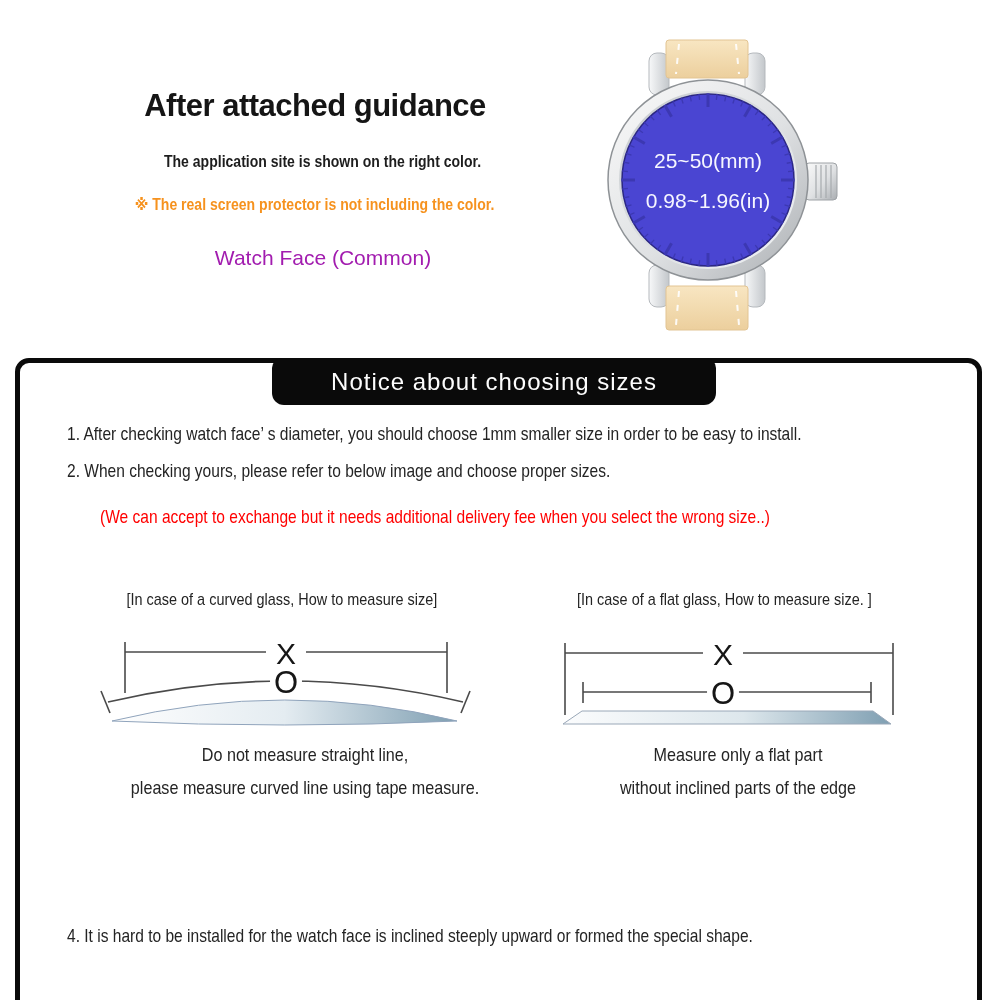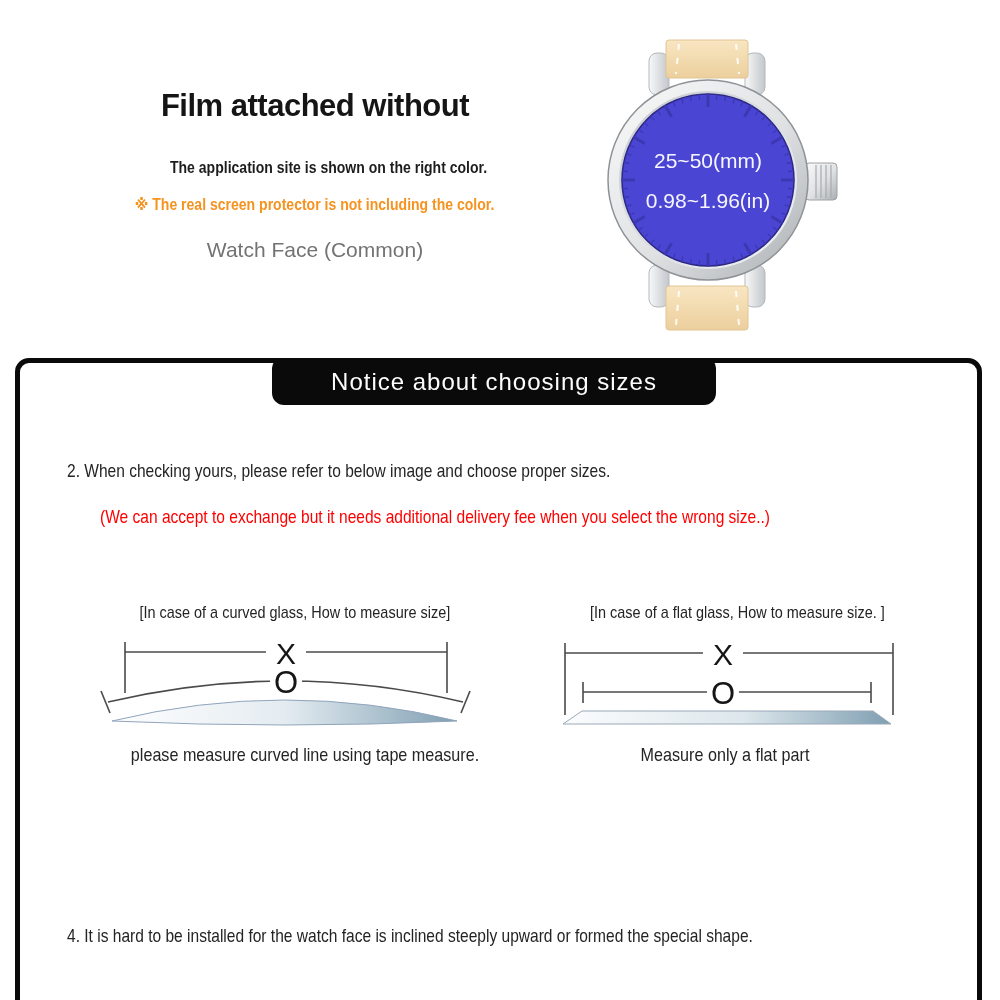--- a/index.html
+++ b/index.html
@@ -2,55 +2,55 @@
 <html><head>
 <meta charset="utf-8">
 <style>
   html,body{margin:0;padding:0;background:#ffffff;}
   .page{position:relative;width:1000px;height:1000px;background:#ffffff;overflow:hidden;
         font-family:"Liberation Sans",sans-serif;color:#2a2a2a;}
   
   .intro{position:absolute;left:60px;top:0;width:510px;text-align:center;}
   .intro-title{position:absolute;left:0;top:88px;width:510px;margin:0;
                font-size:31px;font-weight:bold;letter-spacing:-0.5px;color:#151515;}
-  .intro-sub{position:absolute;left:0;top:144px;width:510px;margin:14px;
+  .intro-sub{position:absolute;left:0;top:144px;width:510px;margin:8px;
              font-size:16.5px;font-weight:bold;color:#1d1d1d;}
   .intro-warn{position:absolute;left:0;top:195px;width:510px;margin:0;
               font-size:16.5px;font-weight:bold;color:#f6921e;}
   .warn-mark{font-family:"DejaVu Sans","Liberation Sans",sans-serif;}
-  .watch-label{position:absolute;left:0;top:238px;width:510px;margin:0;
-               font-size:21px;font-weight:normal;color:#737373;}
+  .watch-label{position:absolute;left:0;top:238px;width:510px;margin:8px;
+               font-size:21px;font-weight:normal;color:#a21caf;}
   .cx{display:inline-block;transform:scaleX(0.85);white-space:nowrap;}
   .cx-l{display:inline-block;transform:scaleX(0.84);transform-origin:0 50%;white-space:nowrap;}
   
   .watch-svg{position:absolute;left:595px;top:28px;}
   
   .notice-box{position:absolute;left:15px;top:358px;width:967px;height:696px;
               box-sizing:border-box;border:5px solid #0a0a0a;border-radius:14px;background:#fff;}
   .notice-header{position:absolute;left:252px;top:-5px;width:444px;height:47px;
                  background:#0a0a0a;border-radius:10px 10px 12px 12px;
                  display:flex;align-items:center;justify-content:center;z-index:2;
                  color:#fdfdfd;font-size:24px;letter-spacing:1px;}
   .n-item{position:absolute;left:47px;margin:0;font-size:18.5px;color:#242424;white-space:nowrap;}
   .n-red{position:absolute;left:68px;margin:12px;font-size:18.5px;color:#ff0000;white-space:nowrap;}
-  .d-label{position:absolute;top:223px;width:440px;margin:17px;text-align:center;
+  .d-label{position:absolute;top:223px;width:440px;margin:4px;text-align:center;
            font-size:17px;color:#242424;}
   .d-caption{position:absolute;top:375px;width:440px;margin:0;text-align:center;
              font-size:19px;line-height:33px;color:#242424;}
   .d-caption span{display:block;}
   .diagram{position:absolute;}
   svg text{font-family:"Liberation Sans",sans-serif;}
 </style>
 </head>
 <body>
 
 <div class="page">
 
   <section class="intro">
-    <h1 class="intro-title">Film attached without</h1>
+    <h1 class="intro-title">After attached guidance</h1>
     <p class="intro-sub">
       <span class="cx">The application site is shown on the right color.</span>
     </p>
     <p class="intro-warn">
       <span class="cx"><span class="warn-mark">※</span> <span>The real screen protector is not including the color.</span></span>
     </p>
     <p class="watch-label">Watch Face (Common)</p>
   </section>
 
   <svg class="watch-svg" width="250" height="310" viewBox="0 0 250 310">
@@ -165,20 +165,22 @@
           <line x1="104.59" y1="71.94" x2="103.96" y2="65.97" stroke="#3c38b2" stroke-width="1.3"></line>
         </g>
       <text x="113" y="132" text-anchor="middle" dominant-baseline="central" font-size="21" fill="#f6f6ff">25~50(mm)</text>
       <text x="113" y="172" text-anchor="middle" dominant-baseline="central" font-size="21" fill="#f6f6ff">0.98~1.96(in)</text>
     </g>
   </svg>
 
   <section class="notice-box">
     <div class="notice-header">Notice about choosing sizes</div>
 
+    <p class="n-item" style="top:60px;">
+      <span class="cx-l">1. After checking watch face’ s diameter, you should choose 1mm smaller size in order to be easy to install.</span></p>
     <p class="n-item" style="top:97px;">
       <span class="cx-l">2. When checking yours, please refer to below image and choose proper sizes.</span></p>
     <p class="n-red" style="top:131px;">
       <span class="cx-l">(We can accept to exchange but it needs additional delivery fee when you select the wrong size..)</span></p>
 
     <p class="d-label" style="left:38px;">
       <span class="cx">[In case of a curved glass, How to measure size]</span></p>
     <p class="d-label" style="left:480px;">
       <span class="cx">[In case of a flat glass, How to measure size. ]</span></p>
 
@@ -223,26 +225,32 @@
       </g>
       <polygon points="18,89 37,76 328,76 346,89" fill="url(#lg2)" stroke="#9aa8b8" stroke-width="1"></polygon>
       <rect x="158" y="3" width="40" height="30" fill="#ffffff"></rect>
       <circle cx="178" cy="57" r="16" fill="#ffffff"></circle>
       <text x="178" y="19" text-anchor="middle" dominant-baseline="central" font-size="30" fill="#161616">X</text>
       <text x="178" y="58" text-anchor="middle" dominant-baseline="central" font-size="31" fill="#161616">O</text>
     </svg>
 
     <p class="d-caption" style="left:65px;">
       <span>
+          <span class="cx">Do not measure straight line,</span>
+        </span>
+      <span>
           <span class="cx">please measure curved line using tape measure.</span>
         </span>
     </p>
-    <p class="d-caption" style="left:485px;">
+    <p class="d-caption" style="left:498px;">
       <span>
           <span class="cx">Measure only a flat part</span>
+        </span>
+      <span>
+          <span class="cx">without inclined parts of the edge</span>
         </span>
     </p>
 
     <p class="n-item" style="top:562px;">
       <span class="cx-l">4. It is hard to be installed for the watch face is inclined steeply upward or formed the special shape.</span></p>
   </section>
 
 </div>
 
 </body></html>

